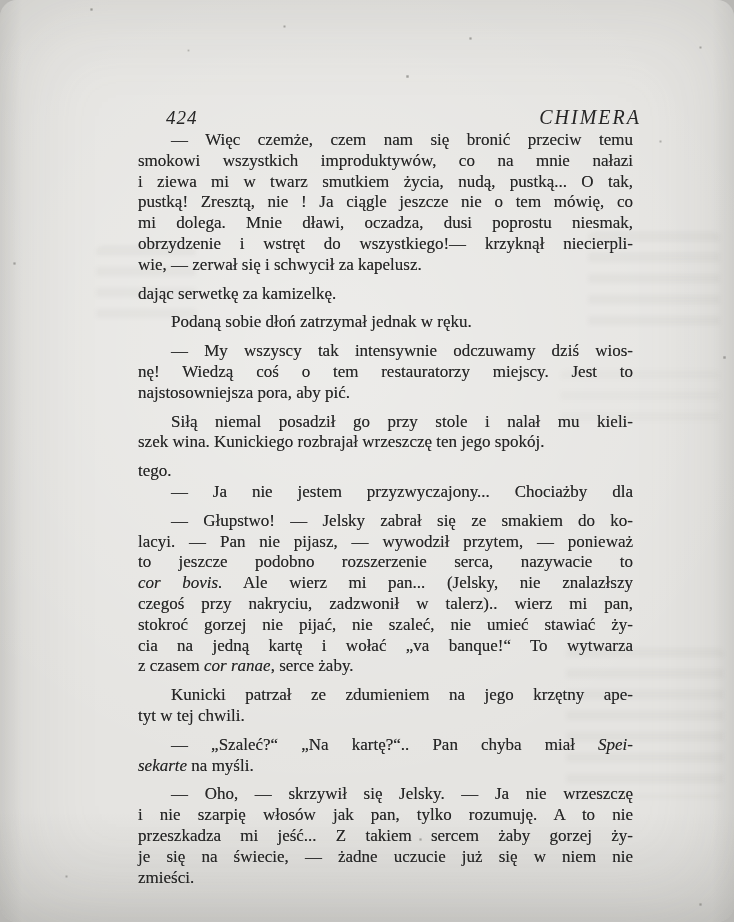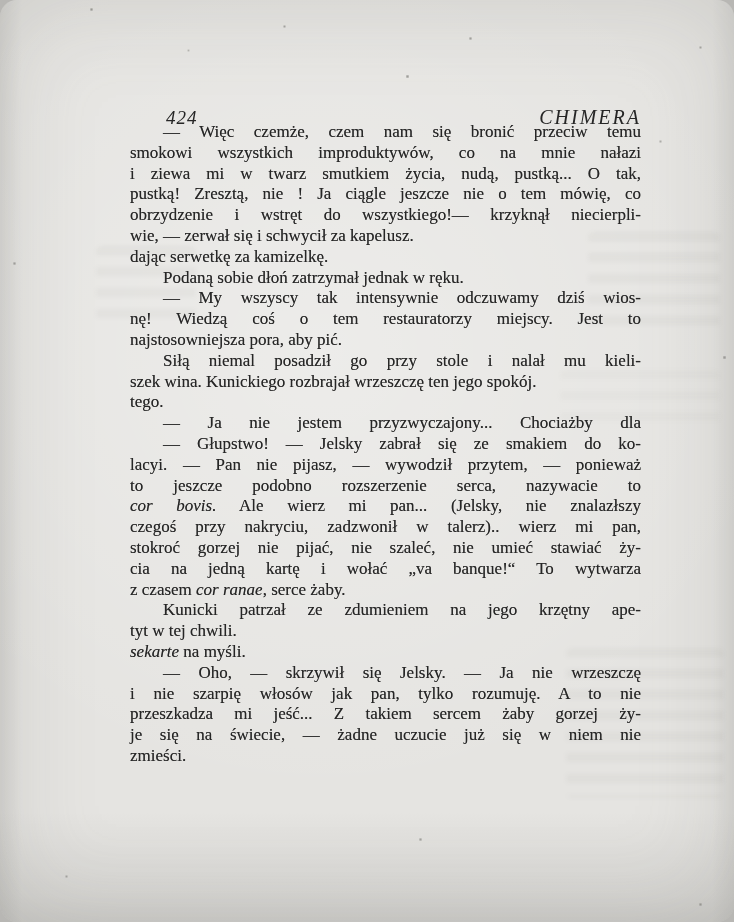--- a/index.html
+++ b/index.html
@@ -49,21 +49,21 @@
   
   .page-text {
     position: absolute;
     left: 130px;
     top: 122px;
     width: 511px;
     font-size: 17px;
     line-height: 20.8px;
     text-shadow: 0 0 0.4px rgba(38,38,38,0.55);
   }
-  .paragraph { margin: 0; }
+  .paragraph { margin: 8px; }
   .line {
     text-align: justify;
     text-align-last: justify;
     white-space: normal;
   }
   .line.last { text-align-last: left; }
   .line.first { padding-left: 33px; }
   .it { font-style: italic; }
 
   
@@ -117,20 +117,21 @@
     <span class="page-number">424</span>
     <span class="journal-title">CHIMERA</span>
   </header>
 
   <main class="page-text">
       <div class="paragraph">
         <div class="line first"><span>— Więc czemże, czem nam się bronić przeciw temu</span></div>
         <div class="line"><span>smokowi wszystkich improduktywów, co na mnie nałazi</span></div>
         <div class="line"><span>i ziewa mi w twarz smutkiem życia, nudą, pustką... O tak,</span></div>
         <div class="line"><span>pustką! Zresztą, nie ! Ja ciągle jeszcze nie o tem mówię, co</span></div>
+        <div class="line"><span>mi dolega. Mnie dławi, oczadza, dusi poprostu niesmak,</span></div>
         <div class="line"><span>obrzydzenie i wstręt do wszystkiego!— krzyknął niecierpli-</span></div>
         <div class="line last"><span>wie, — zerwał się i schwycił za kapelusz.</span></div>
       </div>
       <div class="paragraph">
         <div class="line last"><span>dając serwetkę za kamizelkę.</span></div>
       </div>
       <div class="paragraph">
         <div class="line first last"><span>Podaną sobie dłoń zatrzymał jednak w ręku.</span></div>
       </div>
       <div class="paragraph">
@@ -154,20 +155,21 @@
         <div class="line"><span>czegoś przy nakryciu, zadzwonił w talerz).. wierz mi pan,</span></div>
         <div class="line"><span>stokroć gorzej nie pijać, nie szaleć, nie umieć stawiać ży-</span></div>
         <div class="line"><span>cia na jedną kartę i wołać „va banque!“ To wytwarza</span></div>
         <div class="line last"><span>z czasem </span><span class="it">cor ranae</span><span>, serce żaby.</span></div>
       </div>
       <div class="paragraph">
         <div class="line first"><span>Kunicki patrzał ze zdumieniem na jego krzętny ape-</span></div>
         <div class="line last"><span>tyt w tej chwili.</span></div>
       </div>
       <div class="paragraph">
+        <div class="line first"><span>— „Szaleć?“ „Na kartę?“.. Pan chyba miał </span><span class="it">Spei-</span></div>
         <div class="line last"><span class="it">sekarte</span><span> na myśli.</span></div>
       </div>
       <div class="paragraph">
         <div class="line first"><span>— Oho, — skrzywił się Jelsky. — Ja nie wrzeszczę</span></div>
         <div class="line"><span>i nie szarpię włosów jak pan, tylko rozumuję. A to nie</span></div>
         <div class="line"><span>przeszkadza mi jeść... Z takiem sercem żaby gorzej ży-</span></div>
         <div class="line"><span>je się na świecie, — żadne uczucie już się w niem nie</span></div>
         <div class="line last"><span>zmieści.</span></div>
       </div>
     </main>

